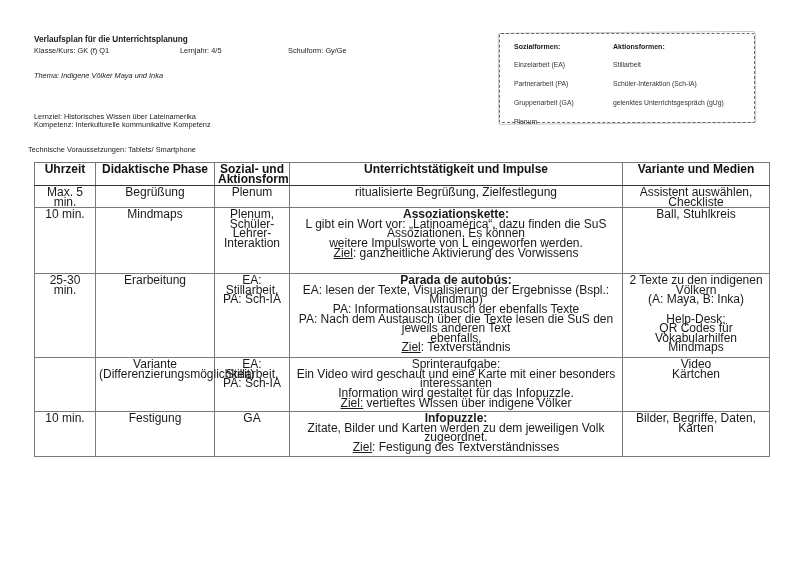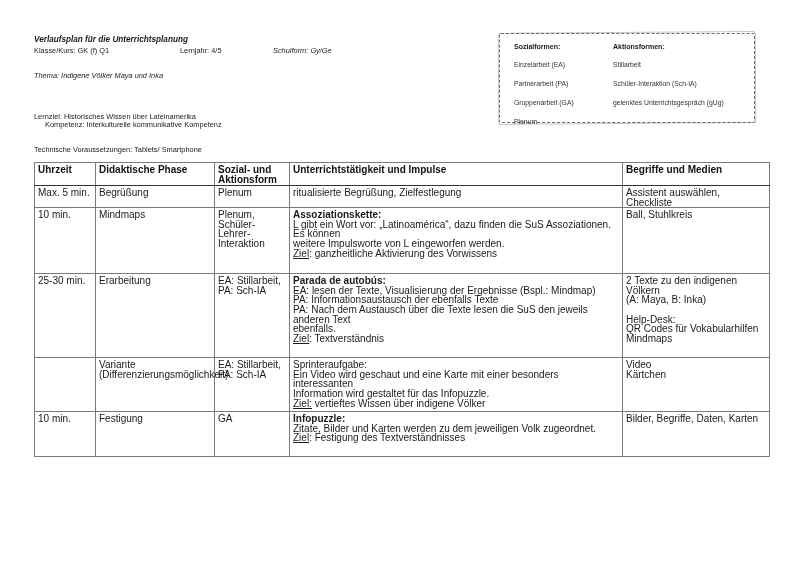--- a/index.html
+++ b/index.html
@@ -1,51 +1,51 @@
 <!DOCTYPE html>
 <html><head>
   <meta charset="utf-8">
   <style>
     html, body { margin: 0; padding: 0; background: #ffffff; }
     body { width: 800px; height: 566px; position: relative; overflow: hidden;
            font-family: "Liberation Sans", sans-serif; color: #1a1a1a; font-size: 7.4px; }
     .abs { position: absolute; }
-    .title { left: 34px; top: 35px; font-weight: bold; font-size: 8.2px; font-style: italic; }
+    .title { left: 34px; top: 35px; font-weight: bold; font-size: 8.2px; }
     .meta-line { font-size: 7.4px; white-space: nowrap; }
     .legend-box { left: 499px; top: 33px; width: 254px; height: 88px;
                   border: 1px dashed #6a6a6a; border-radius: 2px; }
     .legend-box::before { content: ""; position: absolute; left: -2px; top: -2px; right: -2px; bottom: -2px;
                   border: 1px solid rgba(90,90,90,0.35); border-radius: 3px; transform: rotate(-0.4deg); }
     .legend-col { position: absolute; top: 9px; }
     .legend-col .h { font-weight: bold; font-size: 7px; margin-bottom: 11px; }
     .legend-col .it { font-size: 6.8px; color: #333; height: 19px; }
 
     table.plan { position: absolute; left: 34px; top: 162px; width: 735px; border-collapse: collapse;
                  table-layout: fixed; }
-    table.plan td, table.plan th { border: 1px solid #7a7a7a; vertical-align: top; text-align: left;
-                 padding: 2px 3px 0 3px; font-size: 10px; line-height: 9.6px; font-weight: normal; }
+    table.plan td, table.plan th { border: 1px solid #7a7a7a; vertical-align: top; text-align: center;
+                 padding: 2px 3px 0 3px; font-size: 12px; line-height: 9.6px; font-weight: normal; }
     table.plan th { font-weight: bold; color: #111; }
     table.plan thead tr { height: 23px; }
     table.plan thead th { border-bottom: 1.6px solid #333; }
     .b { font-weight: bold; }
     .u { text-decoration: underline; }
     .line { display: block; }
     .gap { display: block; height: 9.6px; }
   </style>
 </head>
 <body>
 
 <div class="abs title">Verlaufsplan für die Unterrichtsplanung</div>
 <div class="abs meta-line" style="left:34px; top:46px;">Klasse/Kurs: GK (f) Q1</div>
 <div class="abs meta-line" style="left:180px; top:46px;">Lernjahr: 4/5</div>
-<div class="abs meta-line" style="left:273px; top:46px;font-style:italic;">Schulform: Gy/Ge</div>
+<div class="abs meta-line" style="left:288px; top:46px;">Schulform: Gy/Ge</div>
 <div class="abs meta-line" style="left:34px; top:71px;font-style:italic;">Thema: Indigene Völker Maya und Inka</div>
 <div class="abs meta-line" style="left:34px; top:112px;">Lernziel: Historisches Wissen über Lateinamerika</div>
-<div class="abs meta-line" style="left:45px; top:120px;">Kompetenz: Interkulturelle kommunikative Kompetenz</div>
-<div class="abs meta-line" style="left:34px; top:145px;">Technische Voraussetzungen: Tablets/ Smartphone</div>
+<div class="abs meta-line" style="left:34px; top:120px;">Kompetenz: Interkulturelle kommunikative Kompetenz</div>
+<div class="abs meta-line" style="left:28px; top:145px;">Technische Voraussetzungen: Tablets/ Smartphone</div>
 
 <div class="abs legend-box">
   <div class="legend-col" style="left:14px;">
     <div class="h">Sozialformen:</div>
     <div class="it">Einzelarbeit (EA)</div>
     <div class="it">Partnerarbeit (PA)</div>
     <div class="it">Gruppenarbeit (GA)</div>
     <div class="it">Plenum</div>
   </div>
   <div class="legend-col" style="left:113px;">
@@ -63,21 +63,21 @@
       <col style="width:75px">
       <col style="width:333px">
       <col style="width:147px">
   </colgroup>
   <thead>
     <tr>
       <th>Uhrzeit</th>
       <th>Didaktische Phase</th>
       <th>Sozial- und Aktionsform</th>
       <th>Unterrichtstätigkeit und Impulse</th>
-      <th>Begriffe und Medien</th>
+      <th>Variante und Medien</th>
     </tr>
   </thead>
   <tbody>
 
     <tr style="height:17px;">
       <td>Max. 5 min.</td>
       <td>
           <span class="line">Begrüßung</span>
         </td>
       <td>

